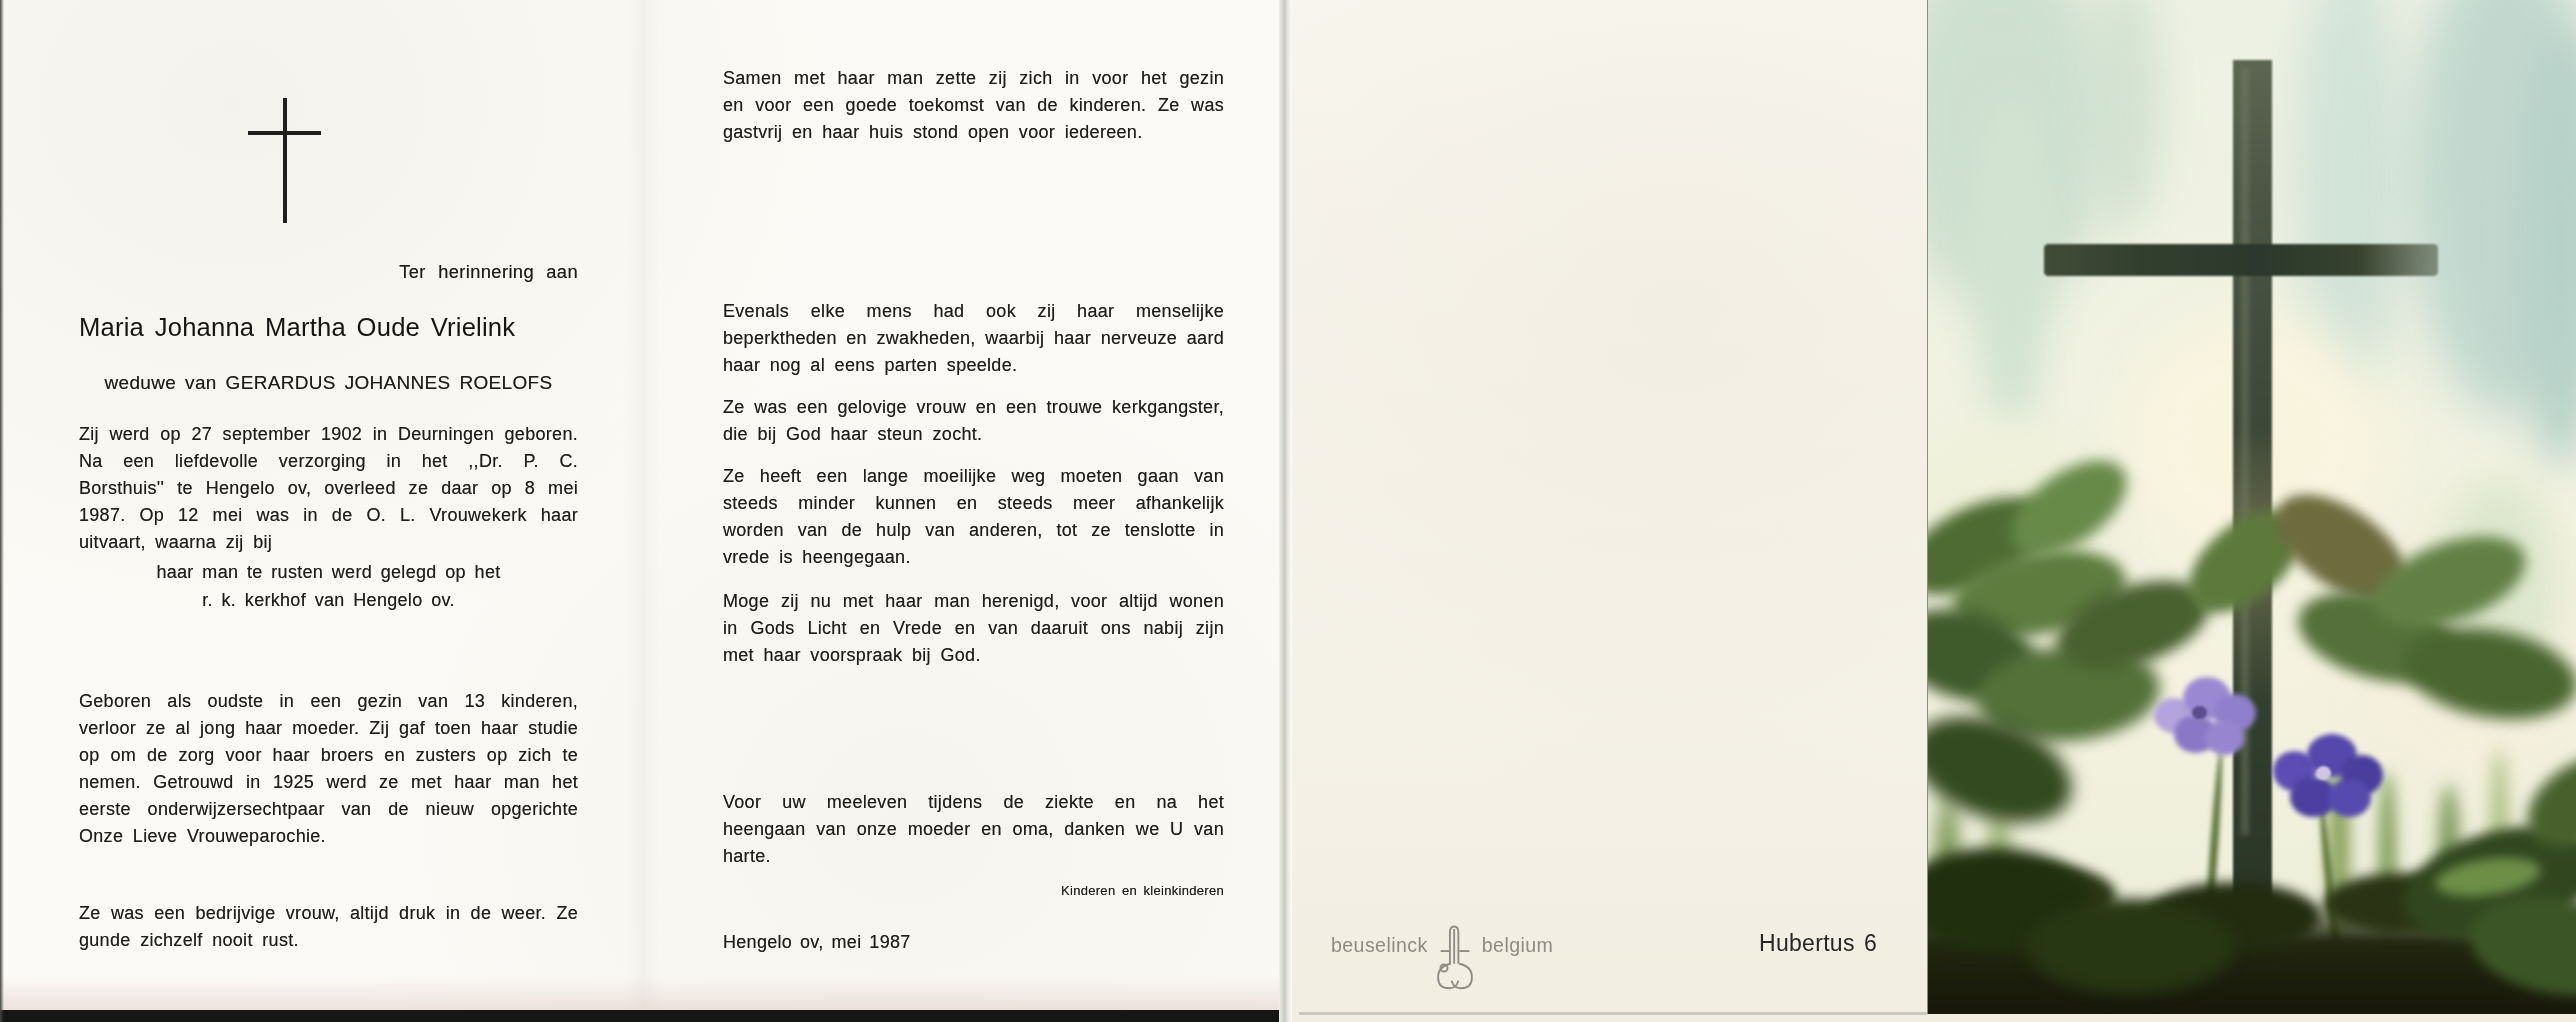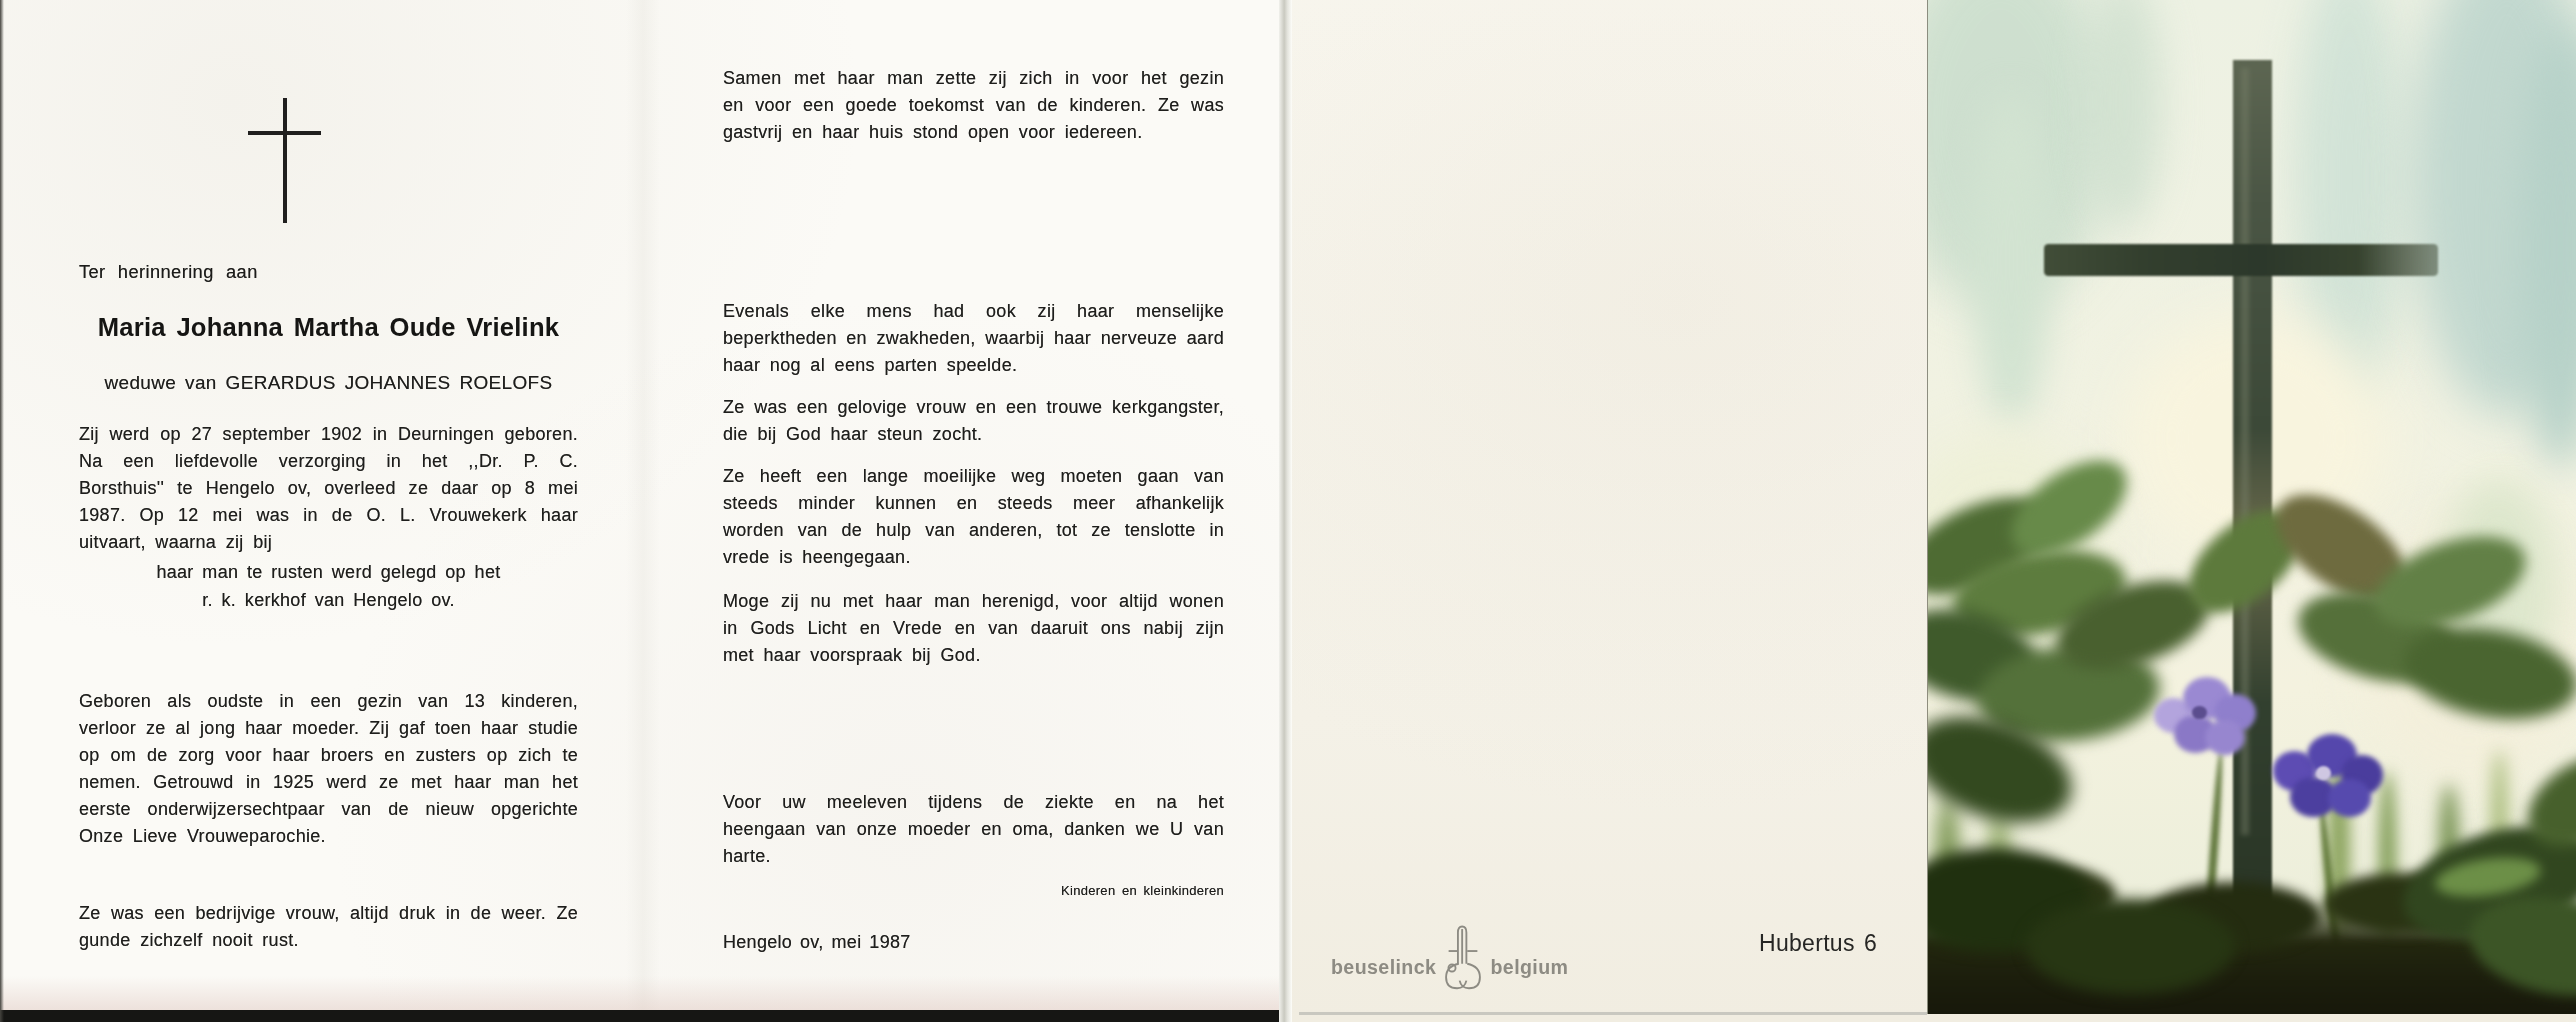--- a/index.html
+++ b/index.html
@@ -31,25 +31,25 @@
   #page-right{left:723px;width:501px;}
 
   .par{
     position:absolute;left:0;width:100%;
     font-size:18px;line-height:27px;letter-spacing:0.3px;word-spacing:4.3px;
     text-align:justify;color:#1e1e1c;text-shadow:0 0 0.3px rgba(20,20,18,.6);
   }
   .cline{position:absolute;left:0;width:100%;text-align:center;
     font-size:18px;line-height:27px;letter-spacing:0.3px;word-spacing:3.4px;
     color:#1e1e1c;text-shadow:0 0 0.3px rgba(20,20,18,.6);}
-  .dedication{position:absolute;top:261px;left:0;width:100%;text-align:left;
+  .dedication{position:absolute;top:261px;left:0;width:100%;text-align:right;
     font-size:18.3px;word-spacing:6.8px;letter-spacing:0.4px;color:#1c1c1a;
     text-shadow:0 0 0.3px rgba(20,20,18,.6);}
-  .name{position:absolute;top:313px;left:0;width:100%;text-align:center;
-    font-size:25.6px;font-weight:bold;letter-spacing:0.2px;word-spacing:3.4px;color:#151513;}
+  .name{position:absolute;top:313px;left:0;width:100%;
+    font-size:25.6px;font-weight:normal;letter-spacing:0.2px;word-spacing:3.4px;color:#151513;}
   .widow{position:absolute;top:372px;left:0;width:100%;text-align:center;
     font-size:19px;letter-spacing:0.3px;word-spacing:3.4px;color:#1d1d1b;
     text-shadow:0 0 0.3px rgba(20,20,18,.55);}
   .signature{position:absolute;top:883px;left:0;width:100%;text-align:right;
     font-size:13px;letter-spacing:0.3px;word-spacing:2.6px;color:#1e1e1c;
     text-shadow:0 0 0.3px rgba(20,20,18,.6);}
   .dateline{position:absolute;top:932px;left:0;font-size:18px;letter-spacing:0.3px;
     word-spacing:2.6px;color:#1e1e1c;text-shadow:0 0 0.3px rgba(20,20,18,.6);}
 
   
@@ -60,21 +60,21 @@
   
   #outside-scan{
     position:absolute;left:1292px;top:0;width:1284px;height:1022px;
     background:
       radial-gradient(ellipse at 30% 30%, rgba(228,221,204,.25), transparent 50%),
       linear-gradient(180deg,#f8f6ee,#f4f1e7 70%,#f1ede1);
   }
   .back-bottom-line{position:absolute;left:6.8px;top:1012px;width:628px;height:2.6px;background:#c9c8c0;}
 
   #printer-logo{position:absolute;left:39px;top:923px;display:flex;align-items:flex-start;}
-  #printer-logo .word{font-size:19.6px;color:#8d8b83;letter-spacing:0.4px;margin-top:33px;font-weight:bold;}
+  #printer-logo .word{font-size:19.6px;color:#8d8b83;letter-spacing:0.4px;margin-top:11px;}
   #printer-logo svg{margin:0 5.1px;}
 
   #series{position:absolute;left:467px;top:930px;font-size:23px;color:#262624;
     letter-spacing:0.3px;word-spacing:2.6px;}
 
   
   #photo{position:absolute;left:635px;top:0;width:649px;height:1014px;overflow:hidden;
     background:linear-gradient(180deg,#edf1e3 0%,#f1f2e2 40%,#f4f2df 68%,#e9edd9 100%);
     border-left:1.7px solid rgba(58,58,46,.55);}
   .blob{position:absolute;border-radius:50%;}

